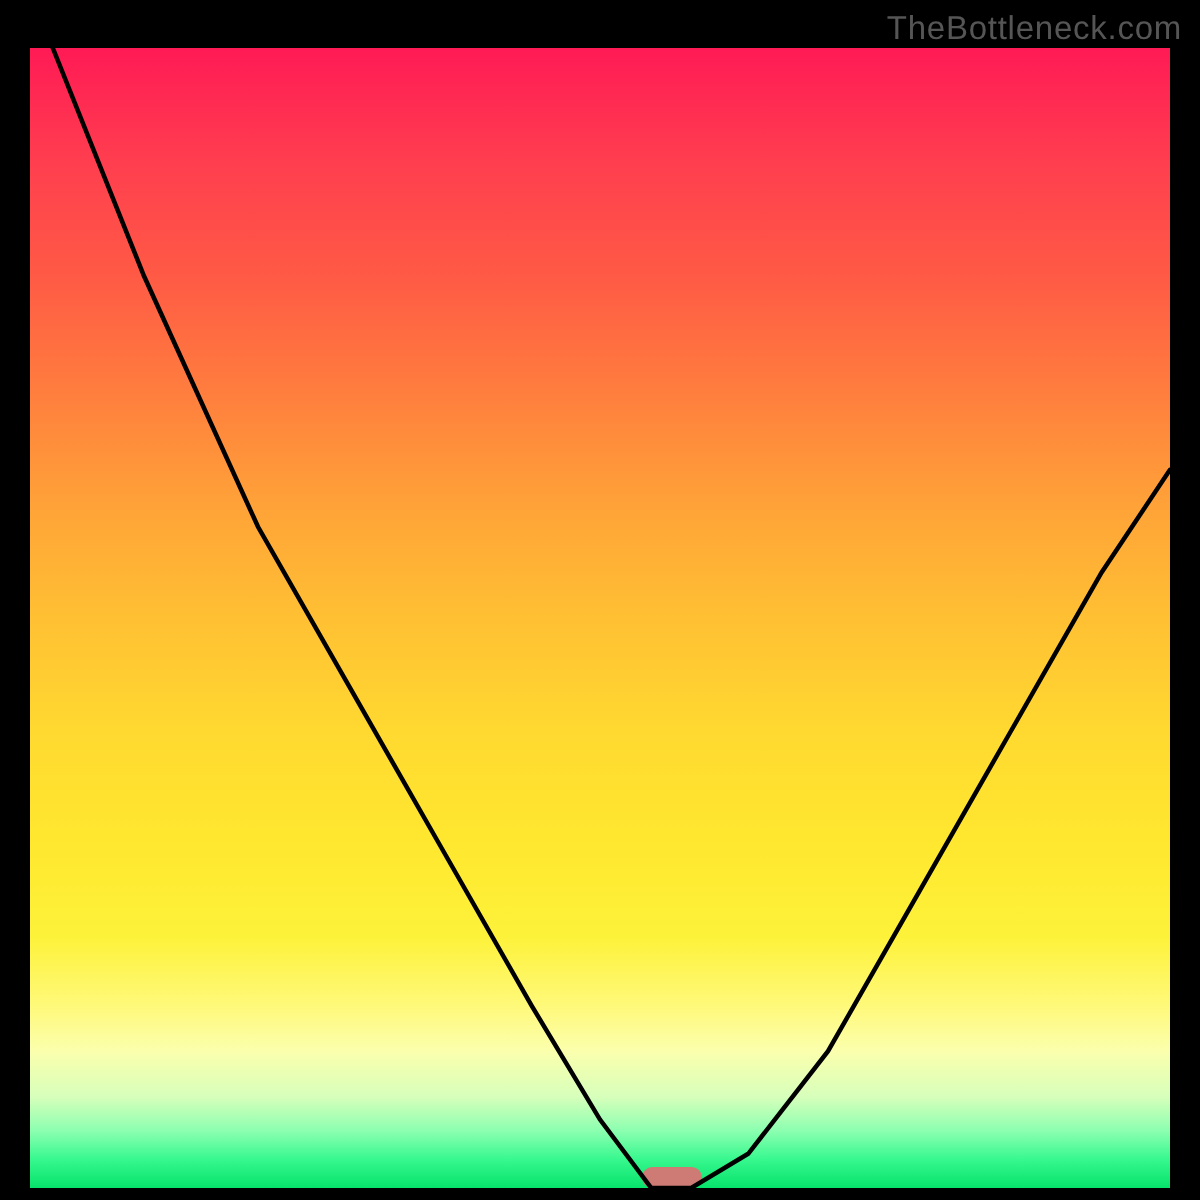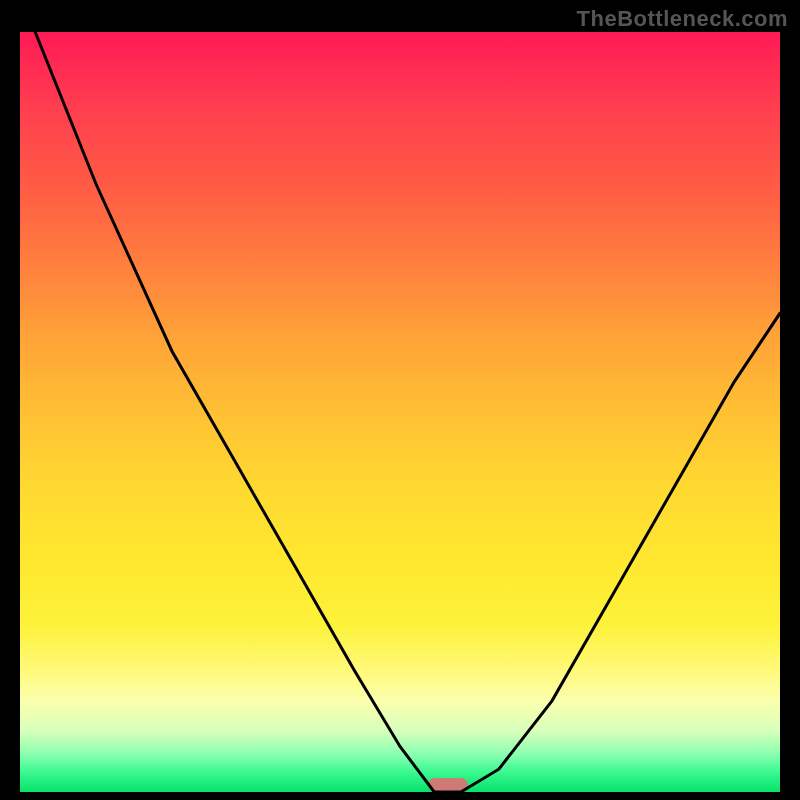--- a/index.html
+++ b/index.html
@@ -16,21 +16,21 @@
     width: 800px;
     height: 800px;
     background: #000;
   }
   .watermark {
     position: absolute;
     top: 6px;
     right: 12px;
     color: #555;
     font-size: 22px;
-    font-weight: 700;
+    font-weight: 400;
     letter-spacing: 0.5px;
     z-index: 40;
   }
   .plot {
     position: absolute;
     left: 20px;
     top: 32px;
     width: 760px;
     height: 760px;
     background: linear-gradient(to bottom,

